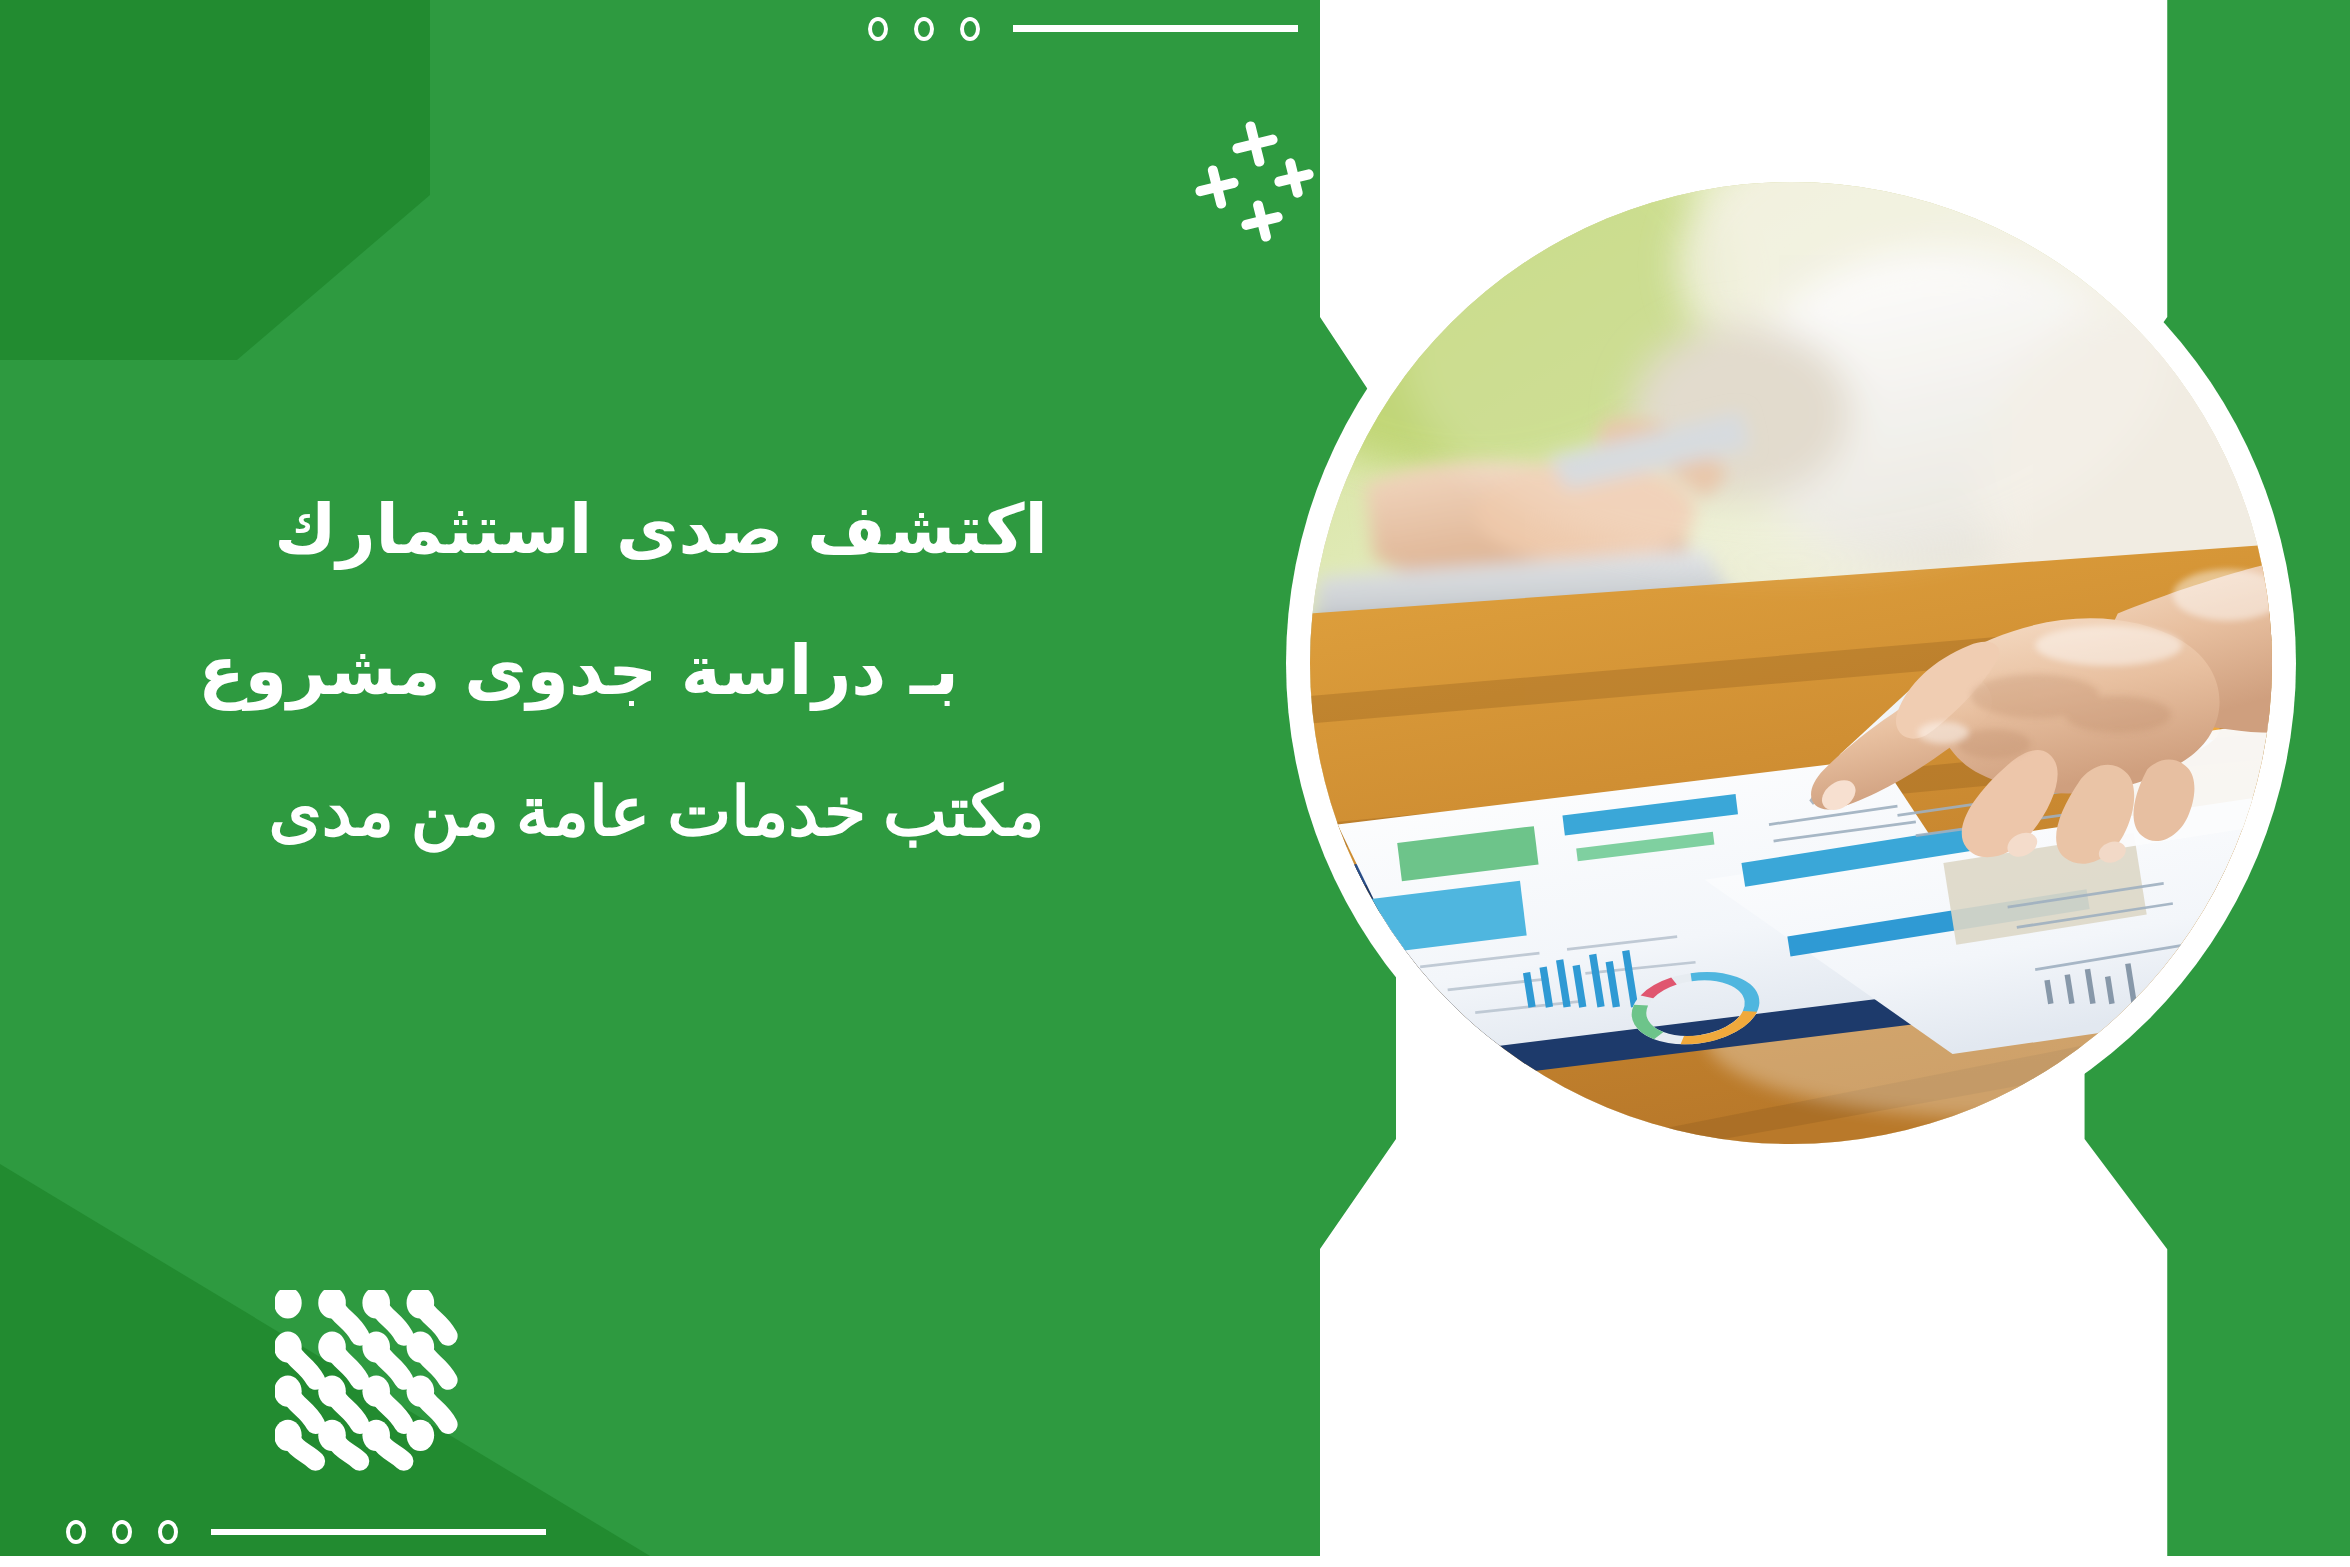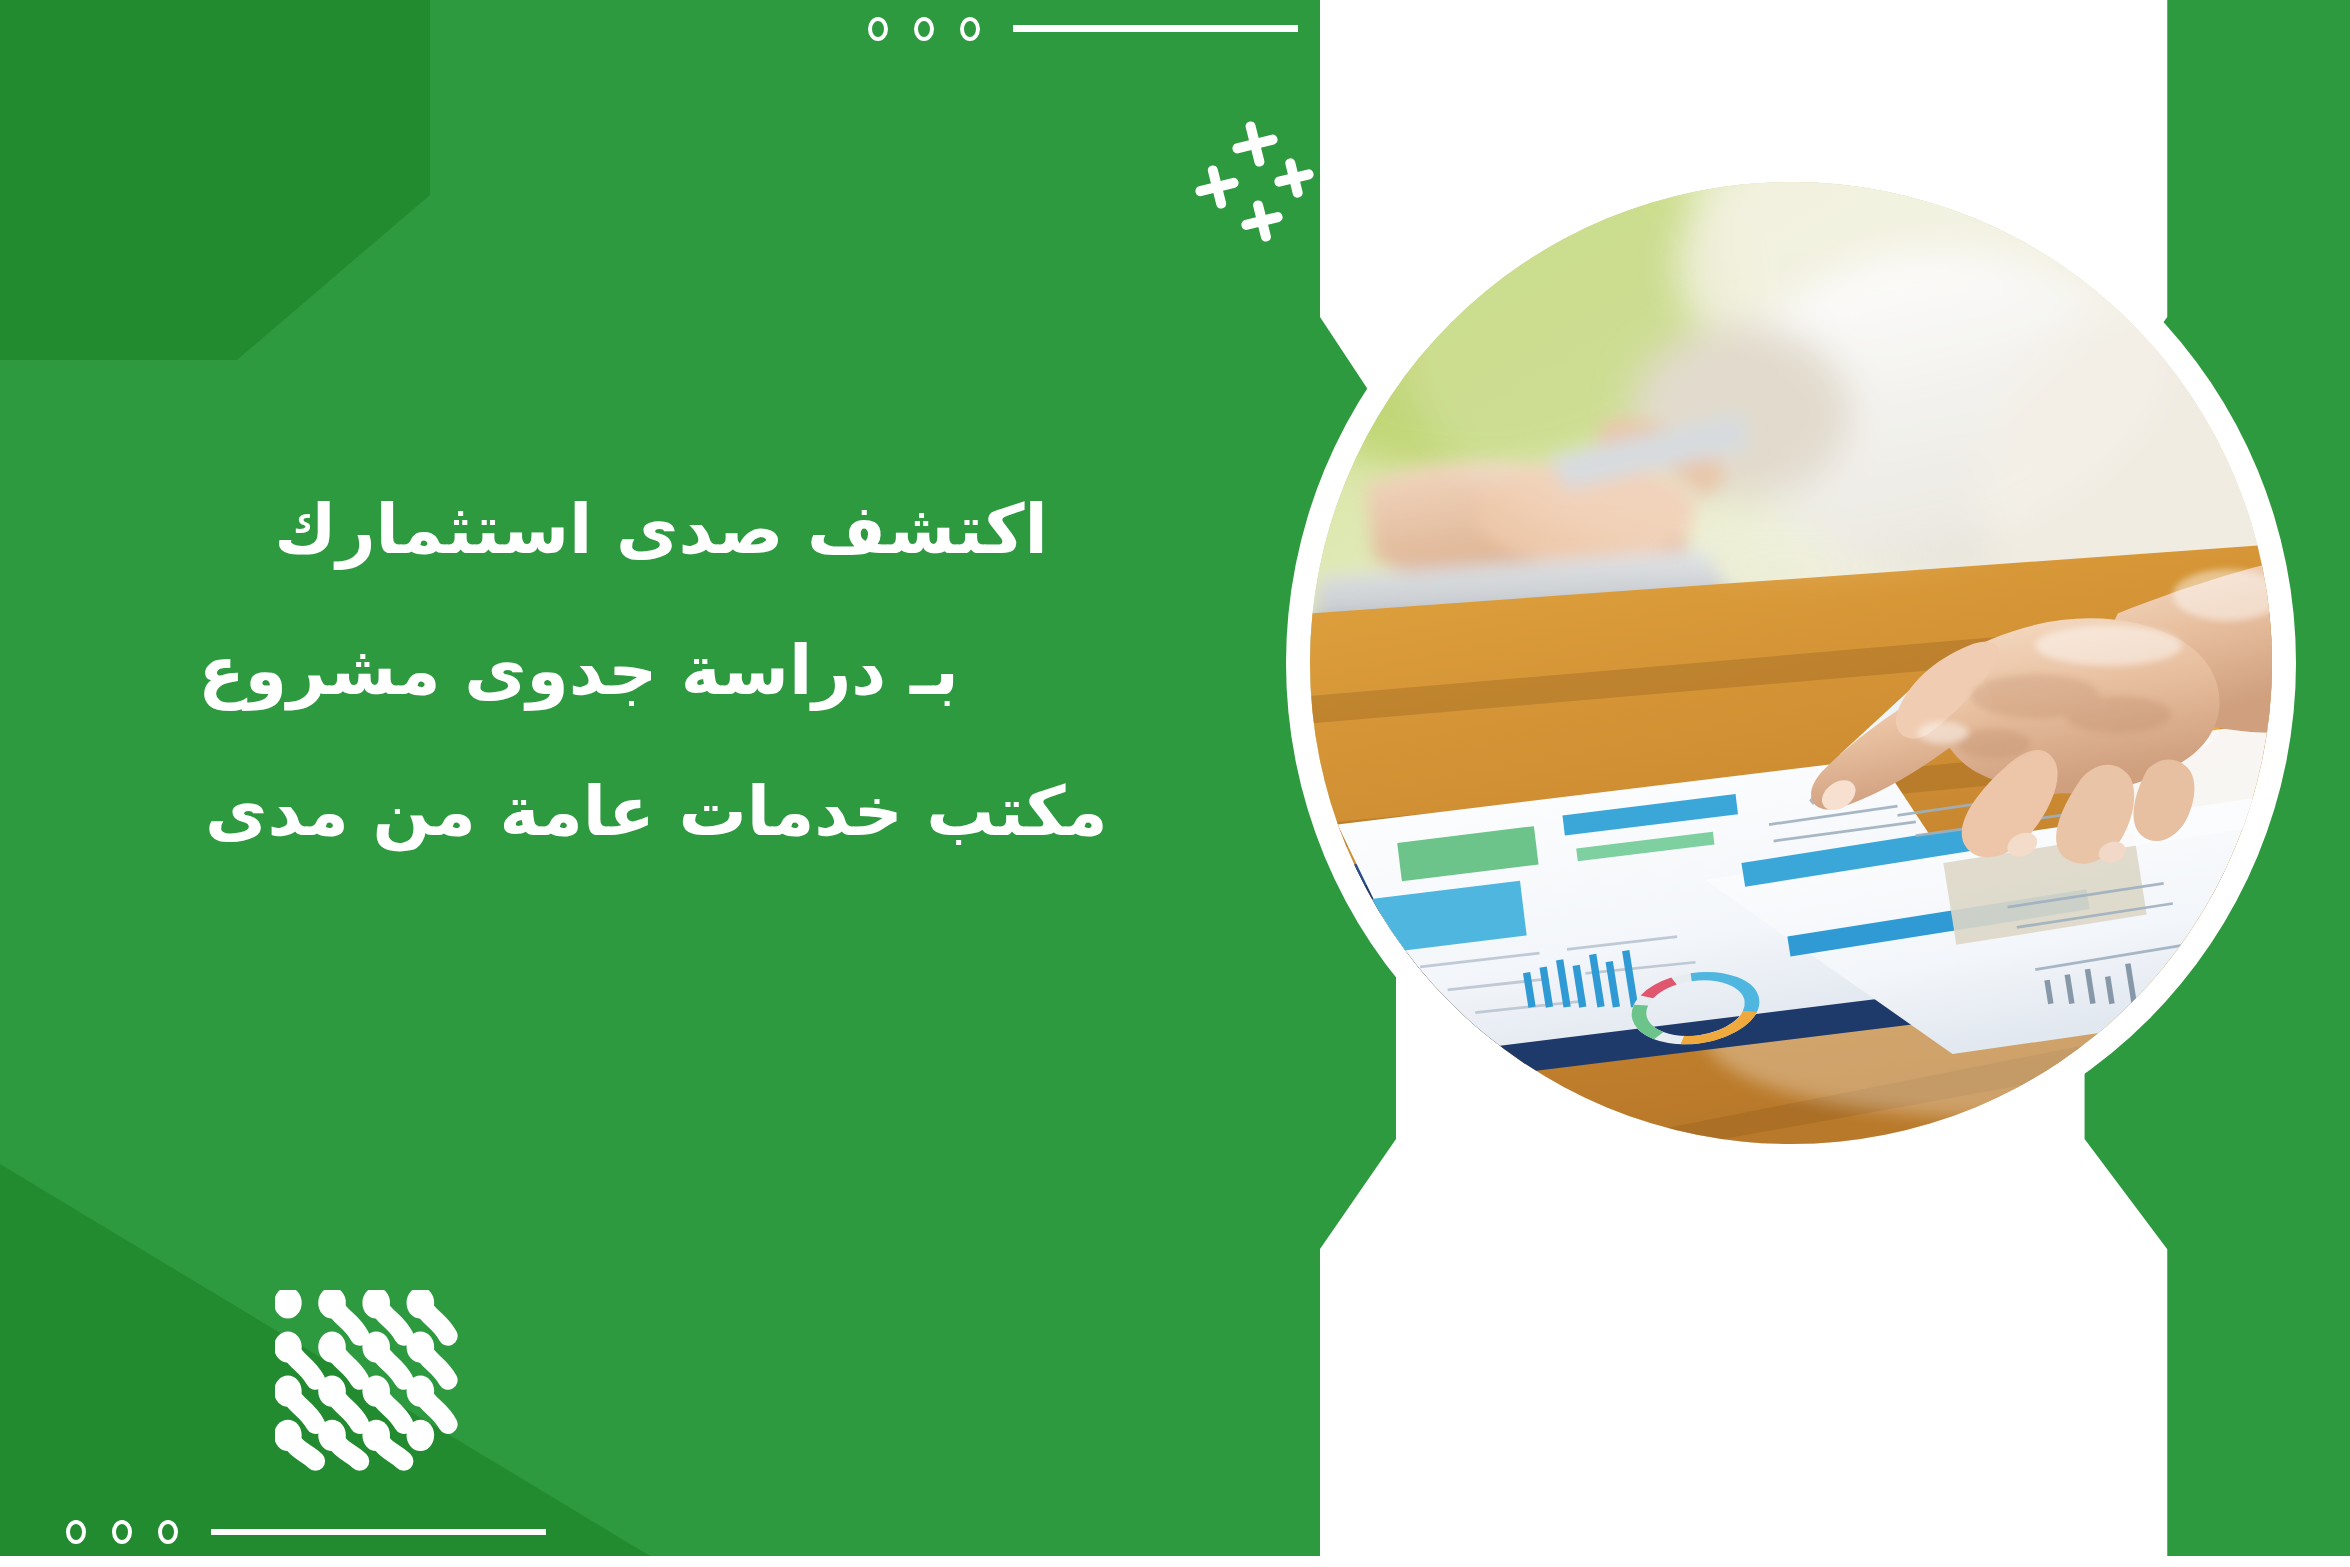--- a/index.html
+++ b/index.html
@@ -93,21 +93,21 @@
     line-height:1.0;
     letter-spacing:0;
     padding:0 37px;
     white-space:nowrap;
     margin-bottom:73px;
     text-shadow:0 0 0.9px rgba(0,0,0,.05);
   }
   .headline .line:last-child { margin-bottom:0; }
   .headline .line.l1 { padding-right:83px; padding-left:147px; }
   .headline .line.l2 { padding-right:138px; }
-  .headline .line.l3 { padding-right:9.2px;  padding-left:64px; }
+  .headline .line.l3 { padding-right:9.2px;  padding-left:64px;font-family:Liberation Serif, serif; }
 
   
   .deco-rule { position:absolute; display:flex; align-items:center; z-index:7; }
   .deco-rule .dot {
     width:20px; height:24px;
     border:4.6px solid #ffffff;
     border-radius:50%;
     margin-right:26px;
     background:transparent;
   }

